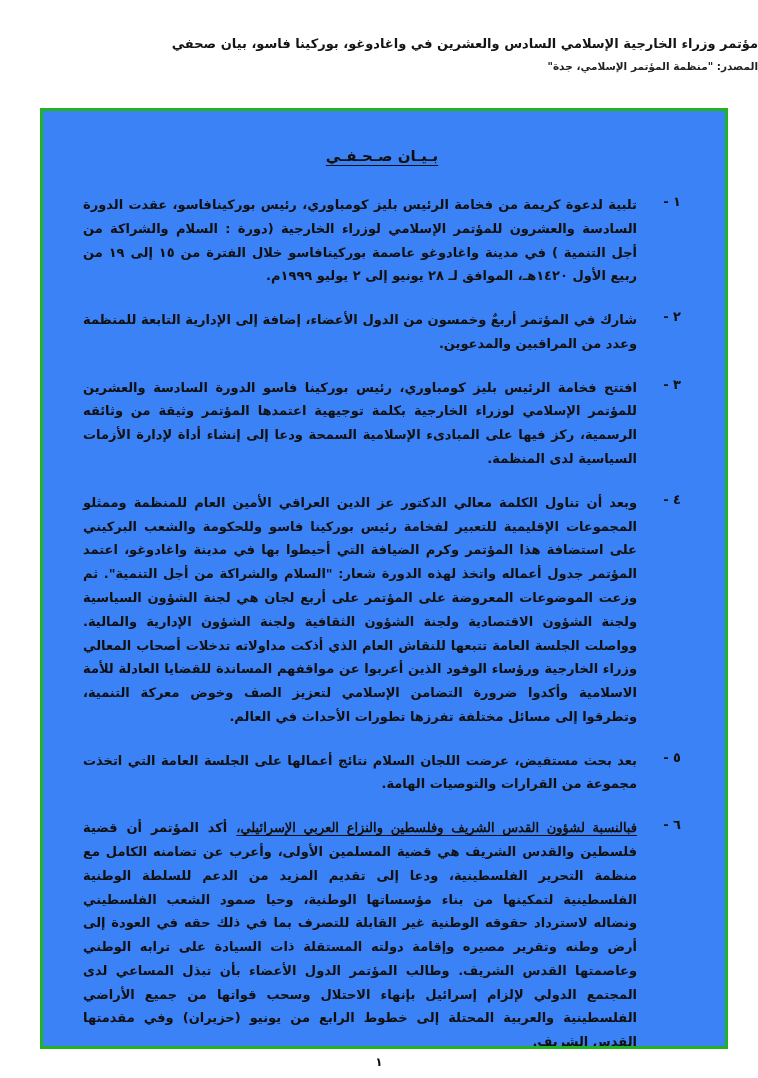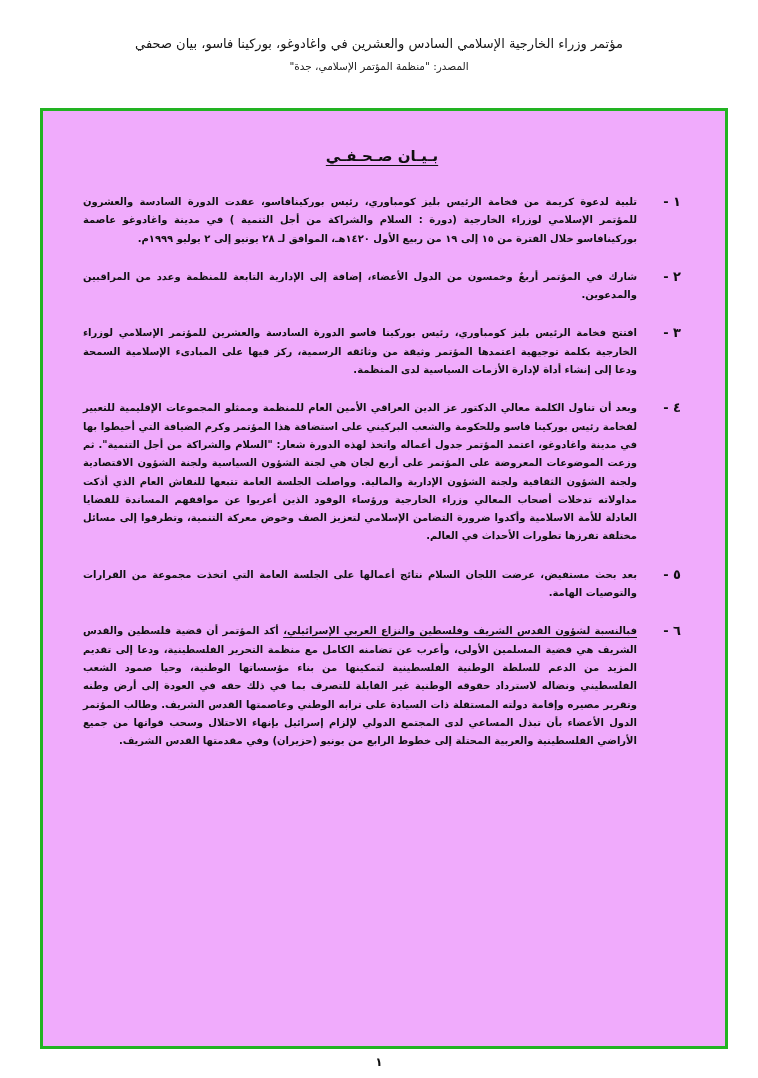--- a/index.html
+++ b/index.html
@@ -7,31 +7,31 @@
     position:relative;
     width:758px;height:1078px;
     background:#ffffff;
     font-family:"DejaVu Sans", sans-serif;
     direction:rtl;
     overflow:hidden;
     color:#111;
   }
   .hdr{
     position:absolute;top:36px;left:0;right:0;
-    text-align:center;font-weight:normal;
+    font-weight:bold;
   }
   .hdr-title{font-size:13px;color:#151515;}
   .hdr-source{font-size:10.5px;margin-top:9px;color:#222;}
   .frame{
     position:absolute;top:108px;left:40px;
     width:688px;height:941px;
     border:3px solid #22b322;
     box-sizing:border-box;
     padding:36px 44px 0 40px;
-    background:#f0abfc;
+    background:#3b82f6;
     overflow:hidden;
   }
   .doc-title{
     text-align:center;
     font-size:15px;font-weight:bold;
     text-decoration:underline;
     text-underline-offset:4px;
     margin:0 0 28px 0;color:#101010;
   }
   .para{
@@ -39,25 +39,25 @@
     margin-bottom:20px;
   }
   .num{
     flex:0 0 44px;width:44px;
     font-size:13px;font-weight:bold;
     padding-top:1px;color:#101010;
   }
   .ptext{
     flex:1;
     text-align:justify;
-    font-size:10px;font-weight:bold;
+    font-size:13px;font-weight:bold;
     line-height:1.83;
     color:#101010;
   }
-  .u{text-decoration:underline;text-underline-offset:3px;}
+  .u{text-decoration:underline;text-underline-offset:3px;font-family:Liberation Serif, serif;}
   .page-number{
     position:absolute;bottom:9px;left:0;right:0;
     text-align:center;font-size:12px;font-weight:bold;color:#101010;
   }
 </style>
 </head>
 <body>
 
 <div class="page">
 

